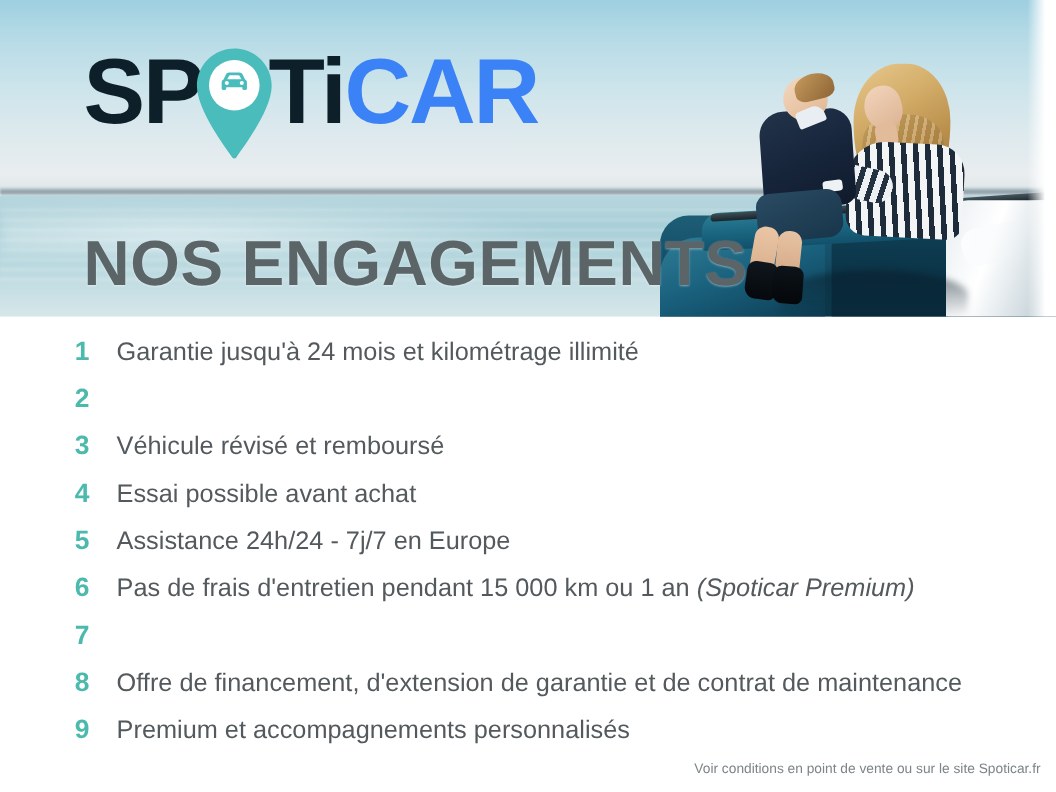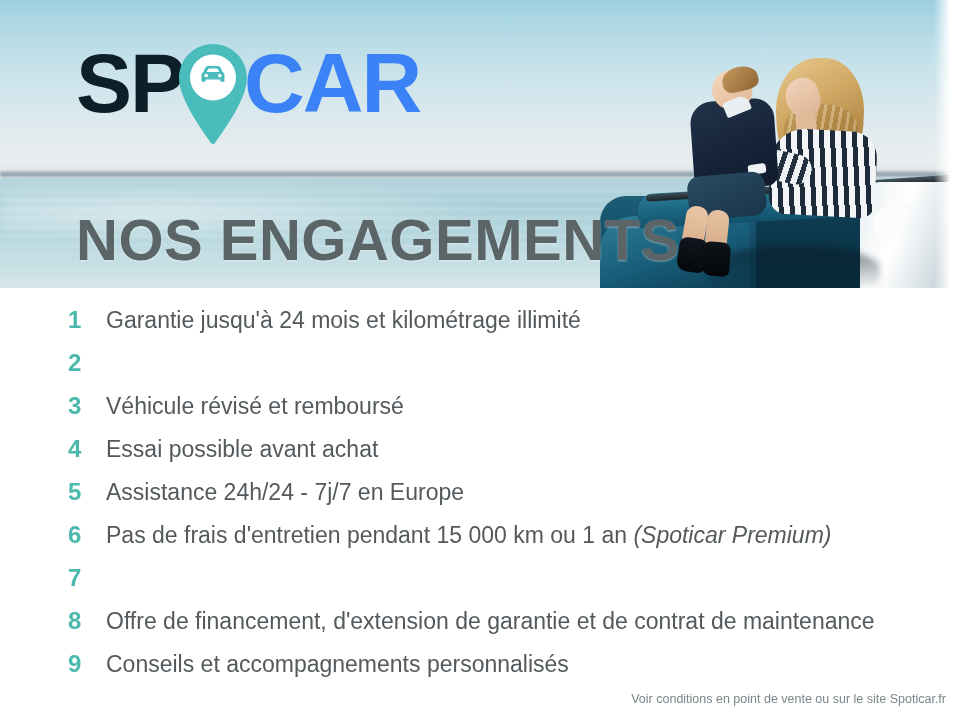--- a/index.html
+++ b/index.html
@@ -265,20 +265,21 @@
 
     <div class="logo">
       <span class="logo-word lg-dark">SP</span>
       <span class="pin">
         <svg width="70" height="104" viewBox="0 0 70 104">
           <path d="M35 2 C16.2 2 1 17.2 1 36 C1 58 27 92 33.2 101.2 C33.9 102.3 36.1 102.3 36.8 101.2 C43 92 69 58 69 36 C69 17.2 53.8 2 35 2 Z" fill="#4bbcbc"></path>
           <circle cx="35" cy="35.5" r="23" fill="#ffffff"></circle>
           <path d="M23.5 38.5 L23.5 32.8 C23.5 31.6 24.2 30.6 25.2 30.2 L27.4 25.8 C27.9 24.7 29 24 30.2 24 L39.8 24 C41 24 42.1 24.7 42.6 25.8 L44.8 30.2 C45.8 30.6 46.5 31.6 46.5 32.8 L46.5 38.5 C46.5 39.2 45.9 39.8 45.2 39.8 L43.6 39.8 C42.9 39.8 42.3 39.2 42.3 38.5 L42.3 37.4 L27.7 37.4 L27.7 38.5 C27.7 39.2 27.1 39.8 26.4 39.8 L24.8 39.8 C24.1 39.8 23.5 39.2 23.5 38.5 Z M28.6 30.1 L41.4 30.1 L39.7 26.9 C39.5 26.6 39.2 26.4 38.9 26.4 L31.1 26.4 C30.8 26.4 30.5 26.6 30.3 26.9 Z M28.2 35.3 C29.2 35.3 30 34.5 30 33.5 C30 32.5 29.2 31.7 28.2 31.7 C27.2 31.7 26.4 32.5 26.4 33.5 C26.4 34.5 27.2 35.3 28.2 35.3 Z M41.8 35.3 C42.8 35.3 43.6 34.5 43.6 33.5 C43.6 32.5 42.8 31.7 41.8 31.7 C40.8 31.7 40 32.5 40 33.5 C40 34.5 40.8 35.3 41.8 35.3 Z" fill="#4bbcbc"></path>
         </svg>
       </span>
+      <span class="logo-word lg-dark">Ti</span>
       <span class="logo-word lg-teal">CAR</span>
     </div>
 
     <div class="headline">NOS ENGAGEMENTS</div>
   </div>
 
   <div class="list">
 
     <div class="row">
       <span class="num">1</span>
@@ -313,20 +314,20 @@
       <span class="num">7</span>
     </div>
 
     <div class="row">
       <span class="num">8</span>
       <span class="txt">Offre de financement, d'extension de garantie et de contrat de maintenance</span>
     </div>
 
     <div class="row">
       <span class="num">9</span>
-      <span class="txt">Conseils et accompagnements personnalisés</span>
+      <span class="txt">Premium et accompagnements personnalisés</span>
     </div>
 
   </div>
 
   <div class="footer">Voir conditions en point de vente ou sur le site Spoticar.fr</div>
 
 </div>
 
 </body></html>

